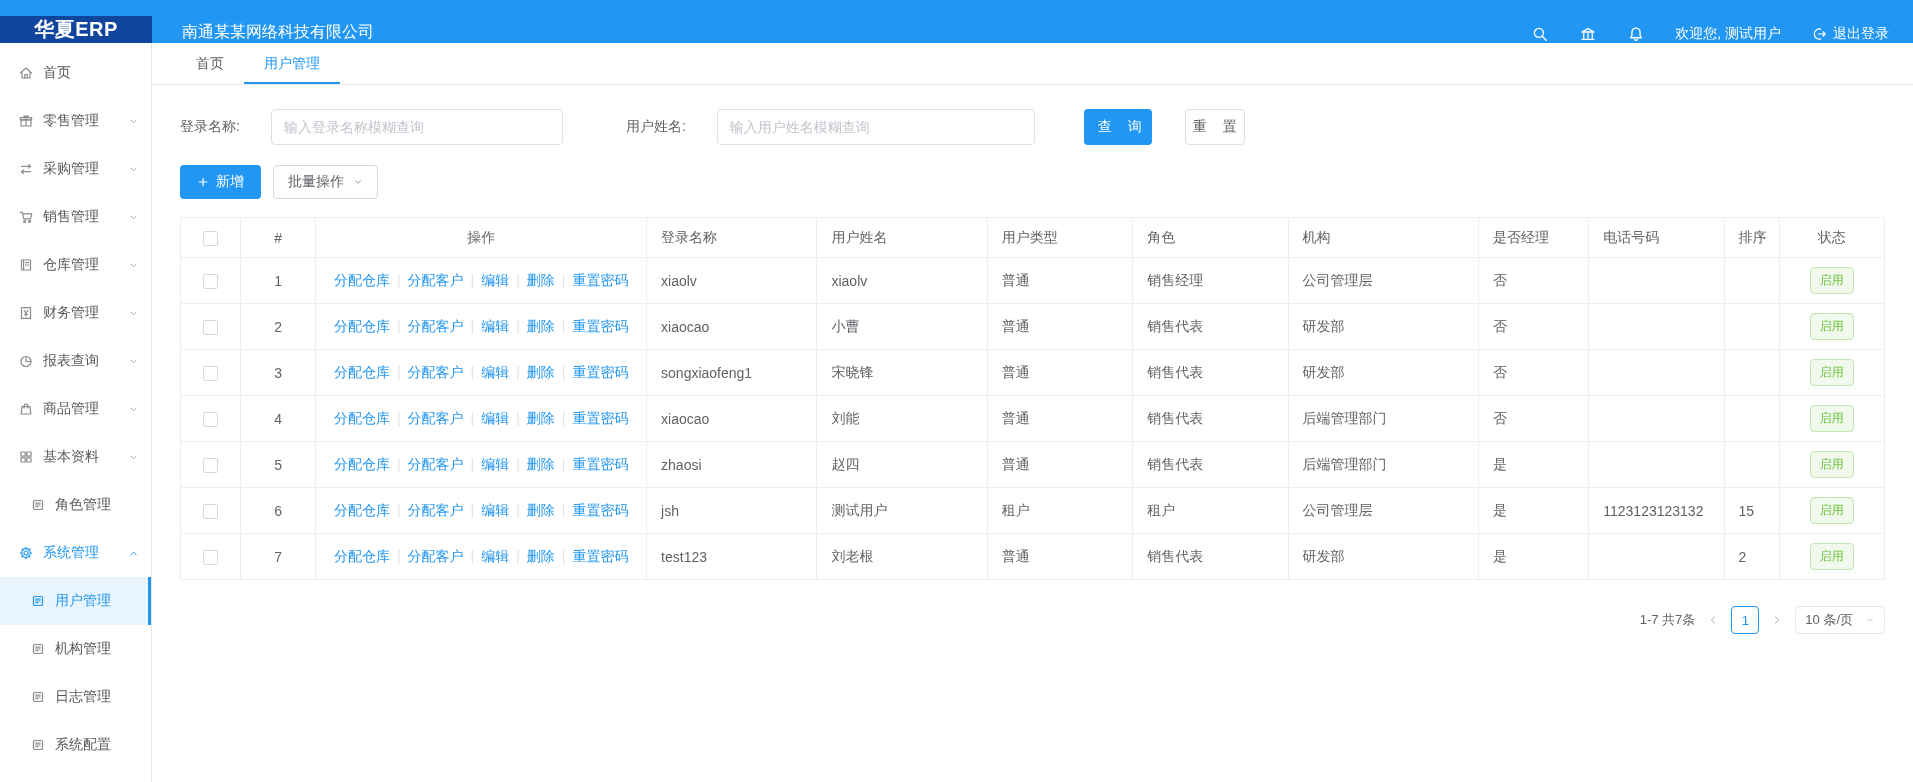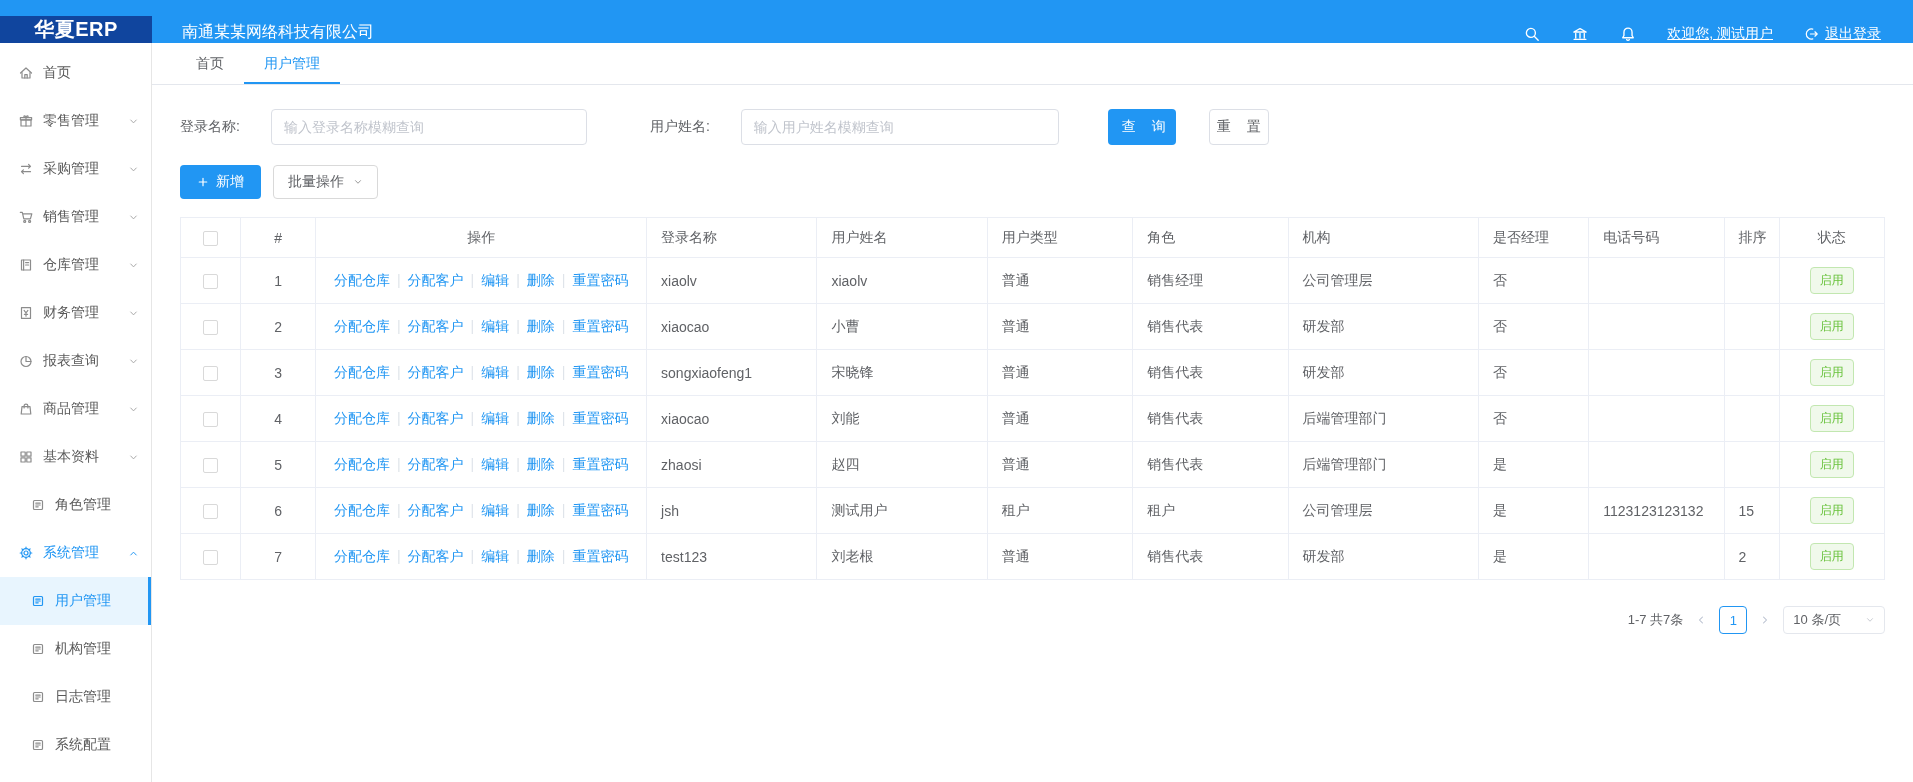--- a/index.html
+++ b/index.html
@@ -13,21 +13,21 @@
   html,body{width:1913px;height:782px;overflow:hidden;background:#fff;}
   svg{display:block;}
   .ic{display:inline-flex;align-items:center;justify-content:center;}
   .ic svg{width:100%;height:100%;fill:none;stroke:currentColor;stroke-width:1.2;stroke-linecap:round;stroke-linejoin:round;}
 
   
   .header{height:43px;display:flex;align-items:flex-end;background:var(--primary);color:#fff;}
   .logo{width:152px;background:var(--logo-bg);display:flex;align-items:center;justify-content:center;
         font-size:20px;font-weight:bold;letter-spacing:.5px;}
   .company{display:flex;align-items:center;margin-left:30px;font-size:16px;}
-  .header-right{margin-left:auto;display:flex;align-items:center;gap:30px;padding-right:32px;text-decoration:underline;}
+  .header-right{margin-left:auto;display:flex;align-items:center;gap:30px;padding-right:24px;}
   .header-right .ic{width:18px;height:18px;cursor:pointer;}
   .welcome{font-size:14px;}
   .logout{display:flex;align-items:center;gap:6px;font-size:14px;cursor:pointer;}
   .logout .ic{width:16px;height:16px;}
 
   
   .layout{display:flex;height:739px;}
   .sidebar{width:152px;border-right:1px solid #e6e6e6;padding-top:6px;flex-shrink:0;}
   .side-item{height:48px;display:flex;align-items:center;gap:9px;padding-left:18px;
              font-size:14px;color:#595959;cursor:pointer;}
@@ -45,21 +45,21 @@
   .tabbar{height:42px;border-bottom:1px solid #e4e7ed;display:flex;padding-left:24px;flex-shrink:0;}
   .tab{padding:0 20px;line-height:40px;font-size:14px;color:#606266;cursor:pointer;border-bottom:2px solid transparent;}
   .tab.active{color:var(--primary);border-bottom-color:var(--primary);}
 
   
   .content{padding:0 28px;flex:1;}
   .search-row{margin-top:24px;display:flex;align-items:center;font-size:14px;color:#606266;gap:21px;}
   .search-row label{margin-right:10px;}
   .inp{height:36px;border:1px solid #dcdfe6;border-radius:4px;padding:0 12px;font-size:14px;color:#606266;outline:none;}
   .inp::placeholder{color:#c0c4cc;}
-  .inp.w1{width:316px;}
+  .inp.w1{width:292px;}
   .inp.w2{width:318px;margin-right:28px;}
   .gap{margin-left:42px;}
   .btn{border-radius:4px;font-size:14px;cursor:pointer;display:inline-flex;align-items:center;justify-content:center;border:1px solid transparent;background:#fff;}
   .btn-primary{background:var(--primary);color:#fff;}
   .btn-plain{border-color:#dcdfe6;color:#606266;}
   .btn-query{width:68px;height:36px;letter-spacing:6px;padding-left:10px;}
   .btn-reset{width:60px;height:36px;margin-left:12px;letter-spacing:6px;padding-left:6px;}
 
   .toolbar-row{margin-top:20px;display:flex;gap:12px;}
   .btn-add{height:34px;padding:0 16px;gap:7px;}
@@ -83,21 +83,21 @@
   .tag-status{display:inline-block;padding:4px 9px;font-size:12px;line-height:17px;color:#67c23a;
               background:#f0f9eb;border:1px solid #c2e7b0;border-radius:4px;cursor:pointer;}
 
   
   .pagination{margin-top:26px;display:flex;justify-content:flex-end;align-items:center;gap:12px;
               font-size:13px;color:#606266;}
   .pg-arrow{width:12px;height:12px;color:#b4bccc;cursor:pointer;}
   .pg-page{width:28px;height:28px;border:1px solid var(--primary);border-radius:4px;color:var(--primary);
            display:flex;align-items:center;justify-content:center;background:#fff;cursor:pointer;}
   .pg-size{height:28px;border:1px solid #e4e7ed;border-radius:4px;padding:0 9px;display:flex;
-           align-items:center;gap:24px;color:#606266;background:#fff;cursor:pointer;}
+           align-items:center;gap:12px;color:#606266;background:#fff;cursor:pointer;}
   .pg-size .ic{width:10px;height:10px;color:#c0c4cc;}
 </style>
 </head>
 <body>
 
 <div class="header">
   <div class="logo">华夏ERP</div>
   <div class="company">南通某某网络科技有限公司</div>
   <div class="header-right">
     <span class="ic">

